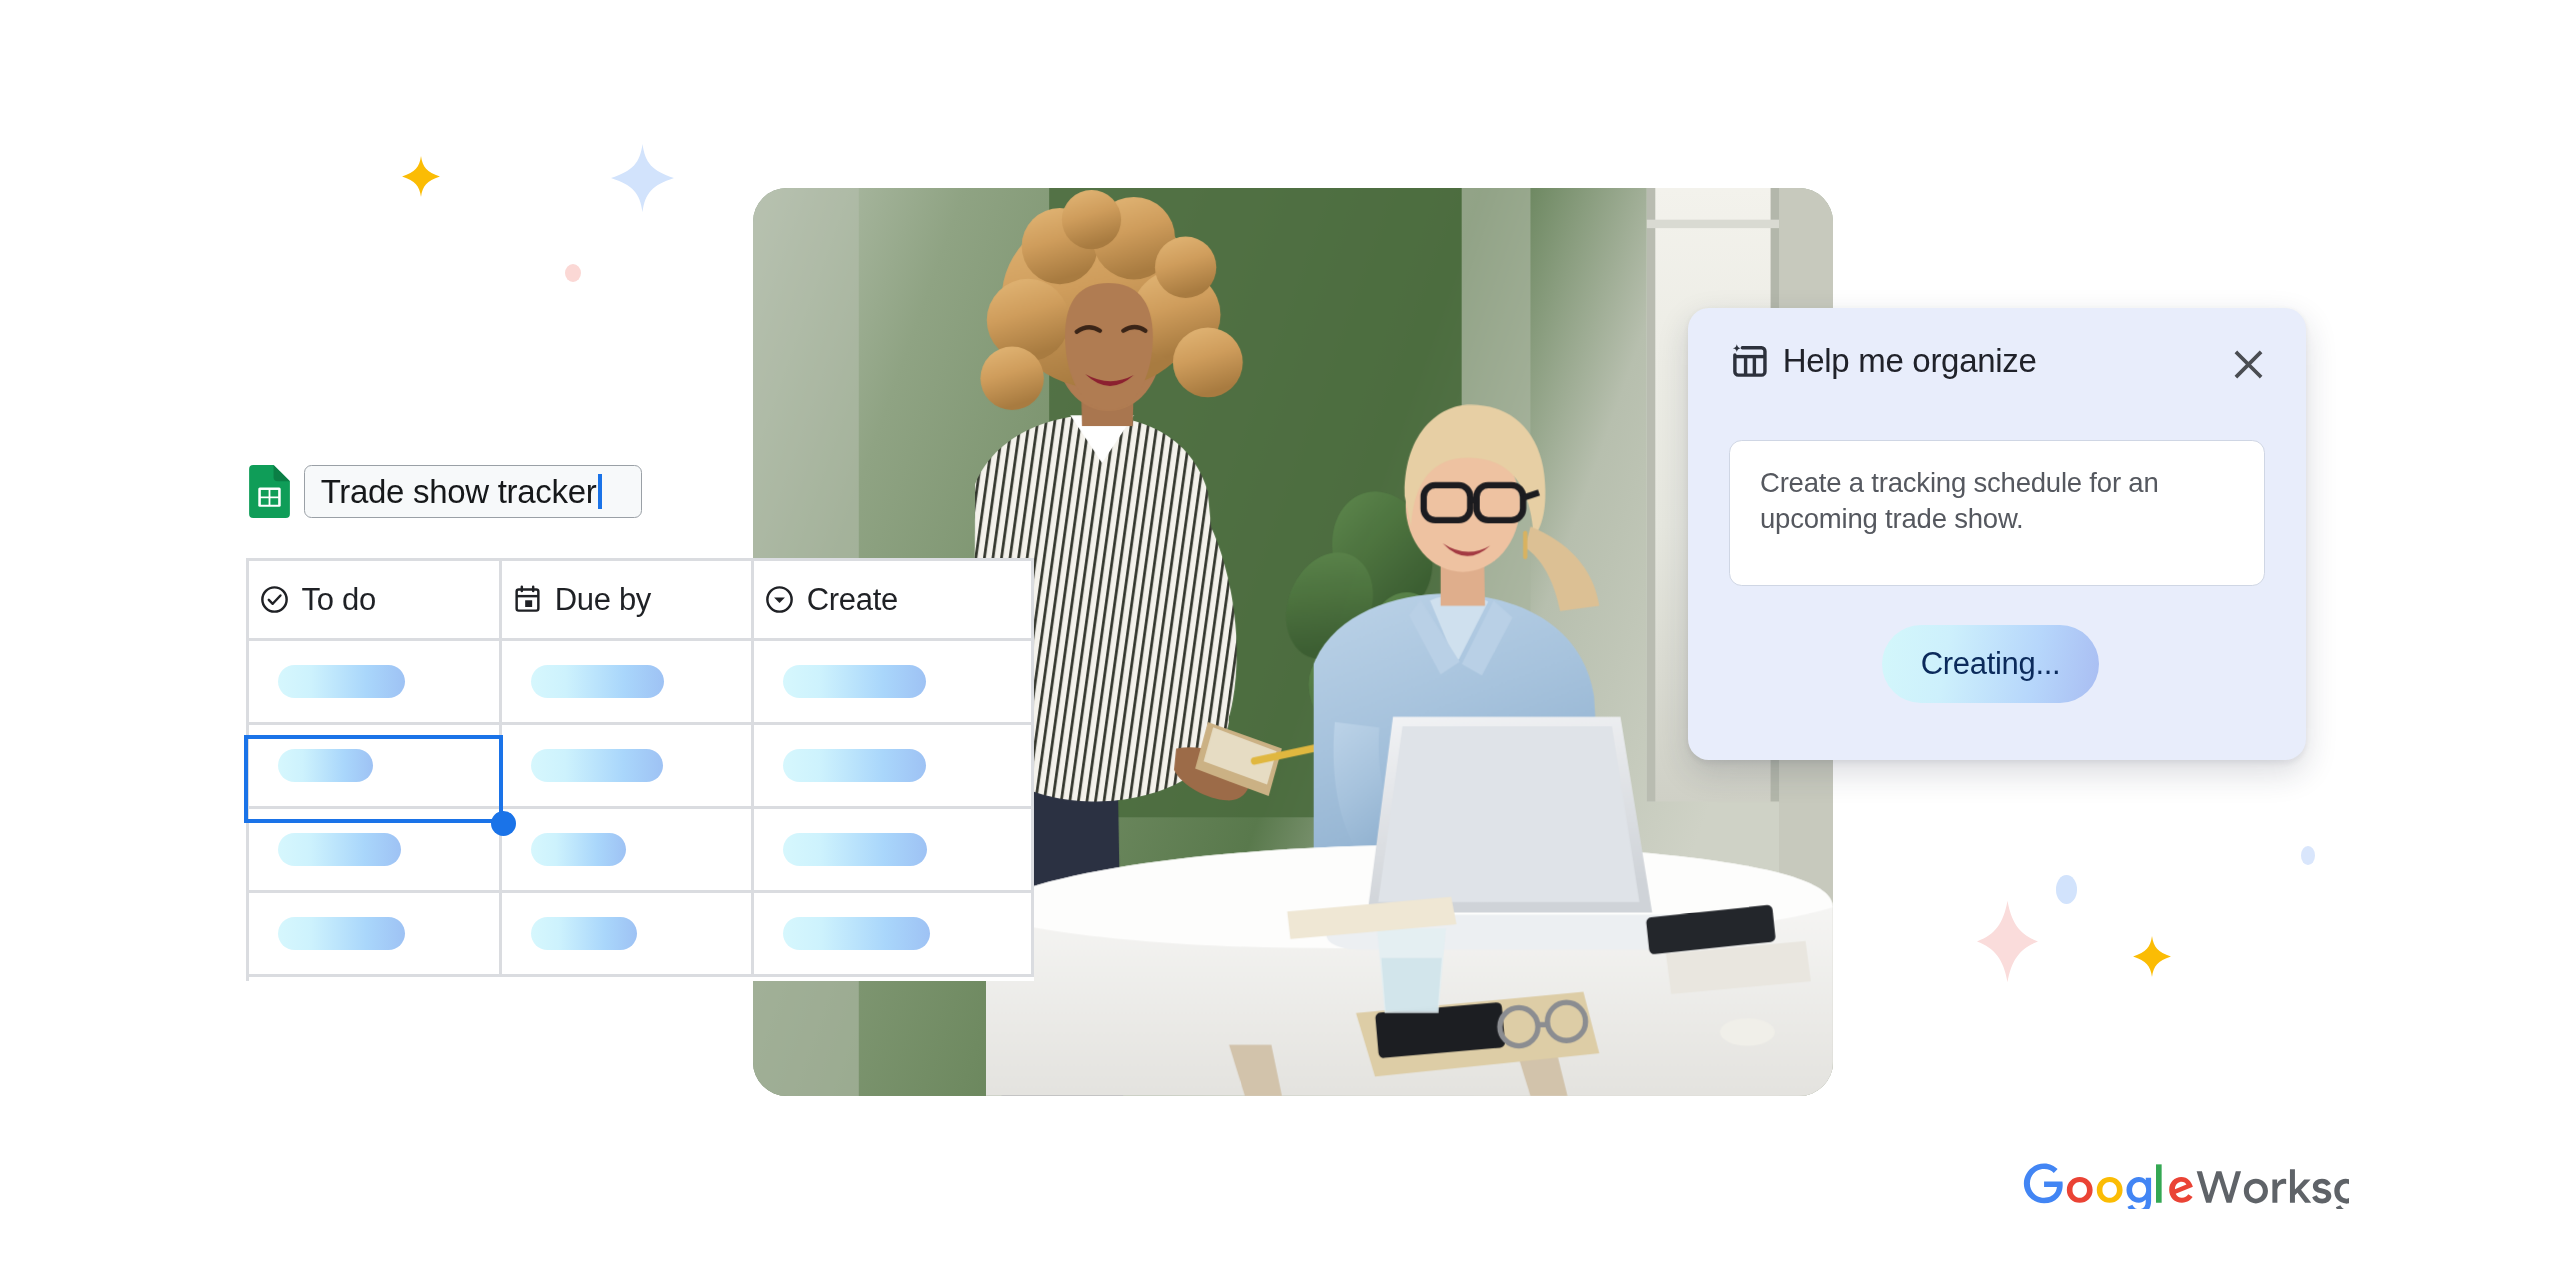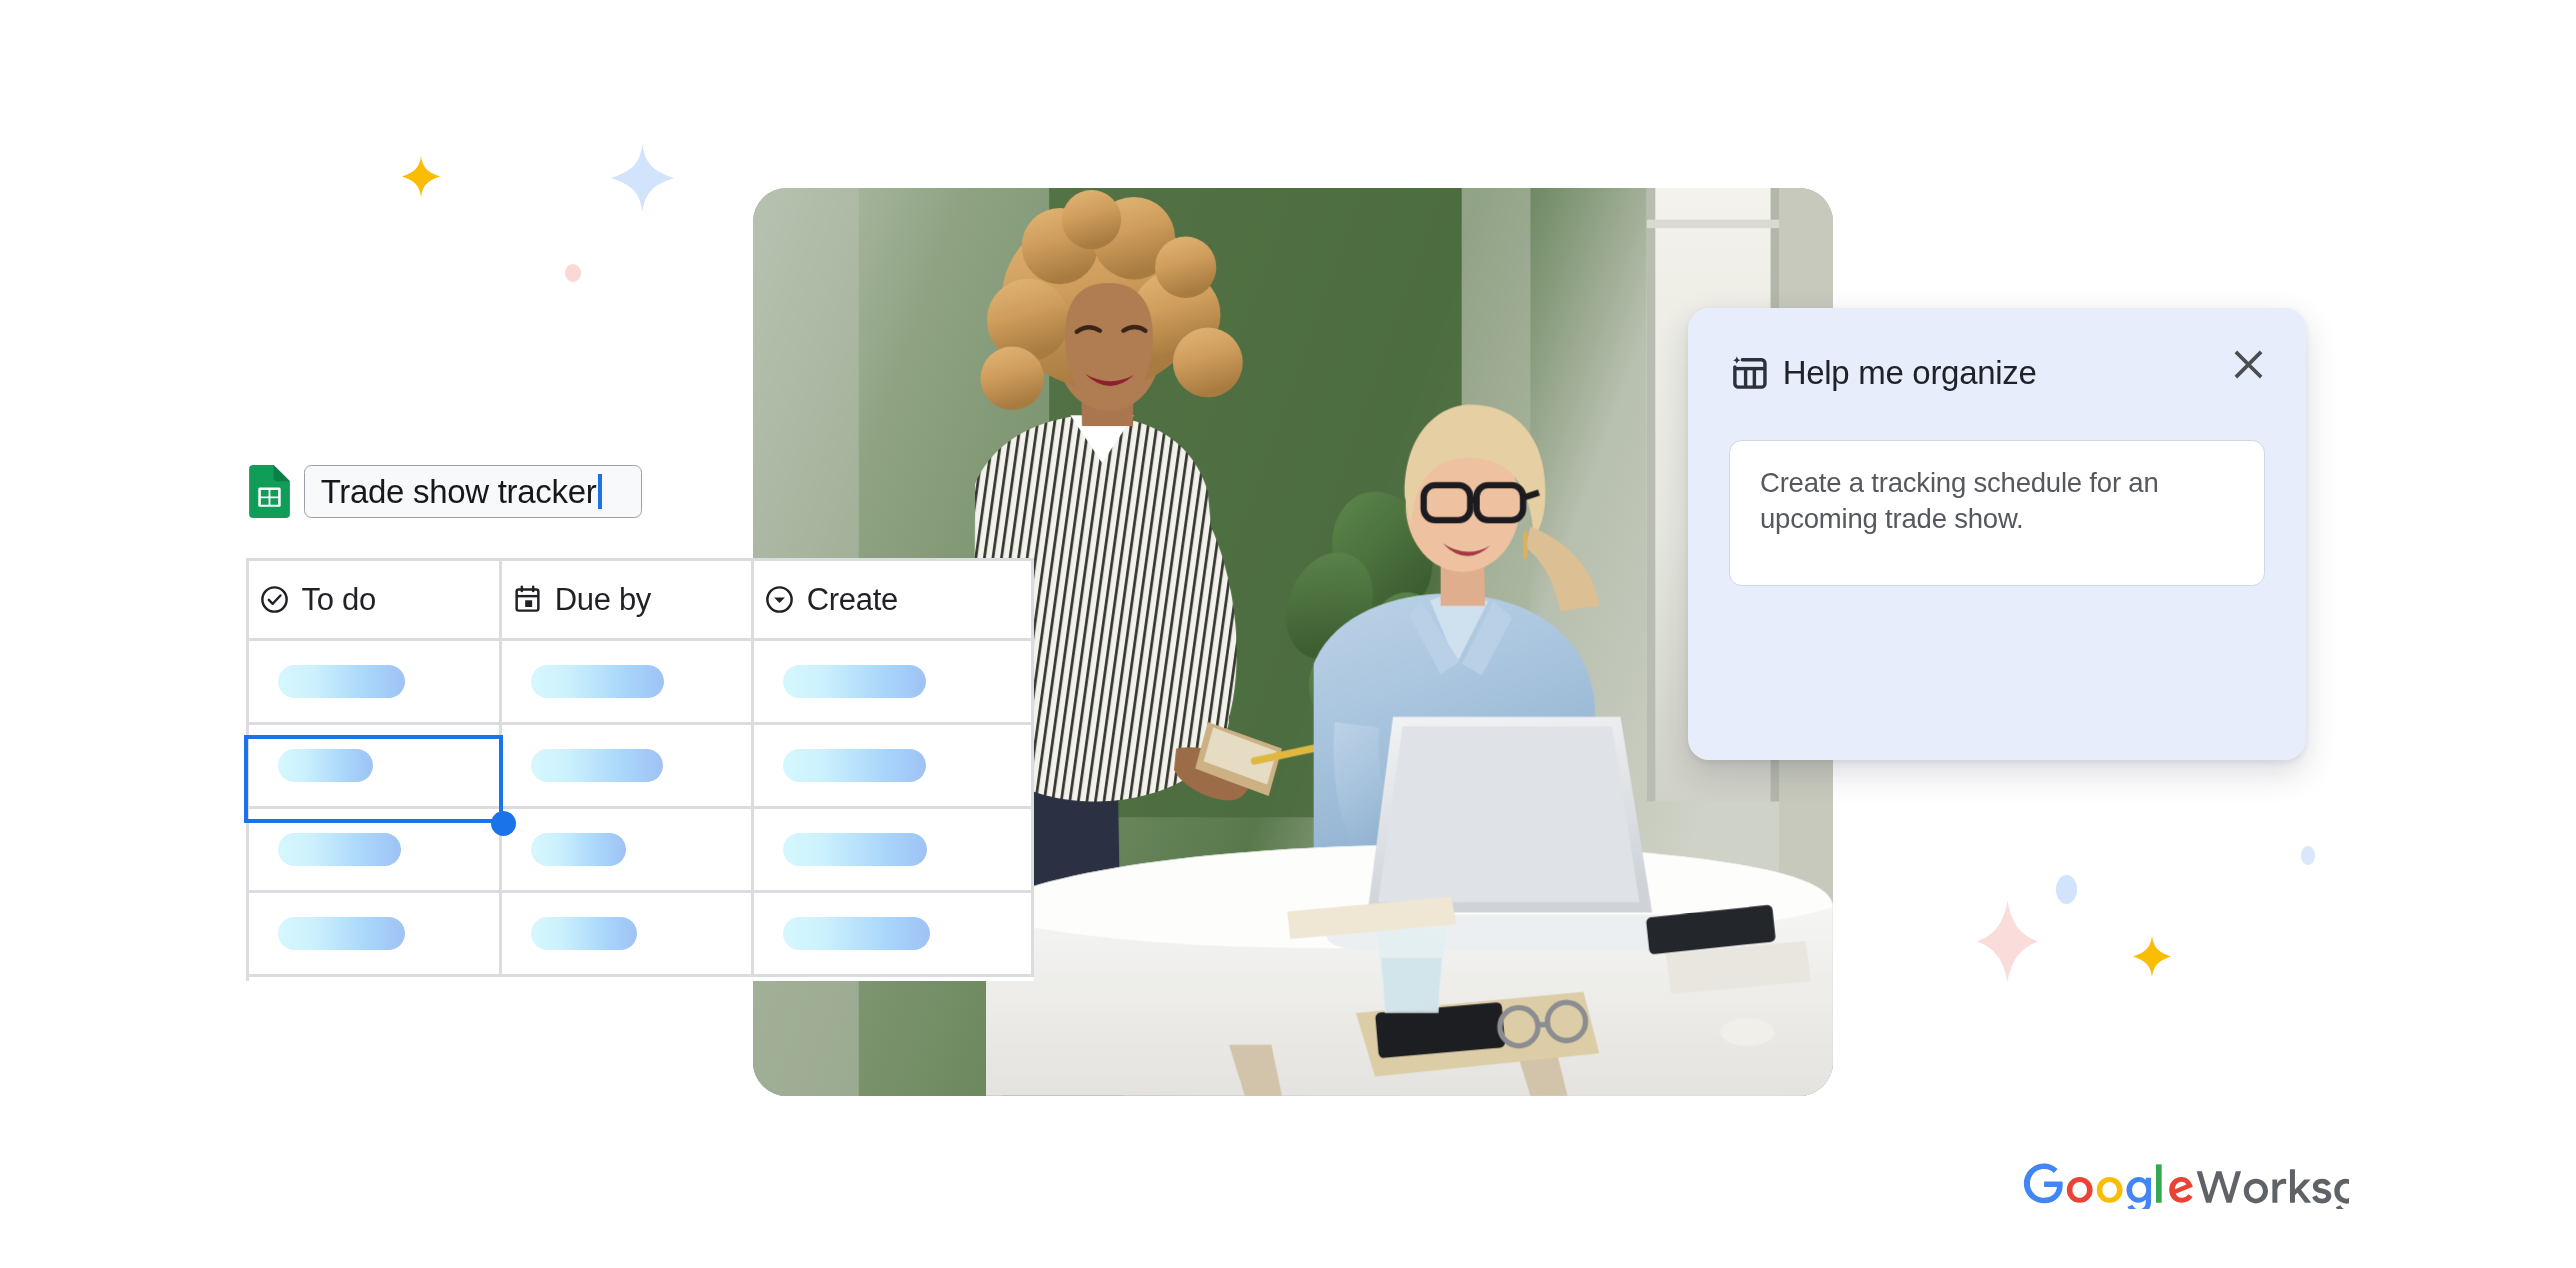--- a/index.html
+++ b/index.html
@@ -87,21 +87,21 @@
 
   
   #organize-panel{
     position:absolute;left:1688px;top:308px;width:618px;height:452px;
     background:#e8edfb;border-radius:21px;
     box-shadow:0 12.7px 32px rgba(32,40,60,.16),0 2.1px 7.4px rgba(32,40,60,.08);
     box-sizing:border-box;padding:0;
   }
   #panel-header{
     position:absolute;left:42px;top:33px;right:37px;height:51px;
-    display:flex;align-items:flex-end;
+    display:flex;align-items:flex-start;
   }
   #panel-title-wrap{display:flex;align-items:center;gap:13.7px;}
   #organize-icon{width:39px;height:39px;display:block;}
   #panel-title{font-size:33px;color:#20222a;letter-spacing:-0.3px;white-space:nowrap;}
   #close-icon{
     position:absolute;right:0;top:3.2px;width:41px;height:41px;display:block;cursor:pointer;
   }
   #prompt-box{
     position:absolute;left:41px;top:132px;width:536px;height:146px;
     background:#ffffff;border:1.6px solid #cfd6e4;border-radius:12.7px;
@@ -428,20 +428,23 @@
       <svg id="close-icon" viewBox="0 0 24 24" role="button" aria-hidden="false" aria-label="Close">
         <path d="M5.4 5.4 L18.6 18.6 M18.6 5.4 L5.4 18.6" stroke="#4a4d52" stroke-width="2.2" stroke-linecap="square"></path>
       </svg>
     </div>
 
     <div id="prompt-box" aria-placeholder="Describe the table you want to create">
       <div id="prompt-text">Create a tracking schedule for an upcoming trade show.</div>
     </div>
   </div>
 
+  <button id="creating-button">
+    <span id="creating-label">Creating...</span>
+  </button>
 
   <div id="gw-logo">
     <svg width="328" height="51" viewBox="0 0 310 48" aria-hidden="true">
 
       <path d="M21.8 22.2 v5.1 h12.2 c-0.37 2.86 -1.33 4.95 -2.78 6.41 -1.78 1.78 -4.56 3.74 -9.42 3.74 -7.51 0 -13.38 -6.05 -13.38 -13.56 S14.29 10.33 21.8 10.33 c4.05 0 7.01 1.6 9.19 3.65 l3.6 -3.6 C31.54 7.46 27.49 5.05 21.8 5.05 11.42 5.05 2.69 13.51 2.69 23.89 s8.73 18.84 19.11 18.84 c5.6 0 9.83 -1.83 13.14 -5.28 3.4 -3.4 4.46 -8.19 4.46 -12.05 0 -1.19 -0.09 -2.29 -0.27 -3.2 Z" fill="#4285F4"></path>
 
       <path d="M55.5 17.9 c-6.72 0 -12.19 5.1 -12.19 12.15 0 6.99 5.47 12.15 12.19 12.15 6.72 0 12.19 -5.15 12.19 -12.15 0 -7.05 -5.47 -12.15 -12.19 -12.15 Z m0 19.5 c-3.68 0 -6.86 -3.04 -6.86 -7.35 0 -4.37 3.18 -7.35 6.86 -7.35 3.68 0 6.86 2.99 6.86 7.35 0 4.32 -3.18 7.35 -6.86 7.35 Z" fill="#EA4335"></path>
 
       <path d="M83.8 17.9 c-6.72 0 -12.19 5.1 -12.19 12.15 0 6.99 5.47 12.15 12.19 12.15 6.72 0 12.19 -5.15 12.19 -12.15 0 -7.05 -5.47 -12.15 -12.19 -12.15 Z m0 19.5 c-3.68 0 -6.86 -3.04 -6.86 -7.35 0 -4.37 3.18 -7.35 6.86 -7.35 3.68 0 6.86 2.99 6.86 7.35 0 4.32 -3.18 7.35 -6.86 7.35 Z" fill="#FBBC04"></path>
 

